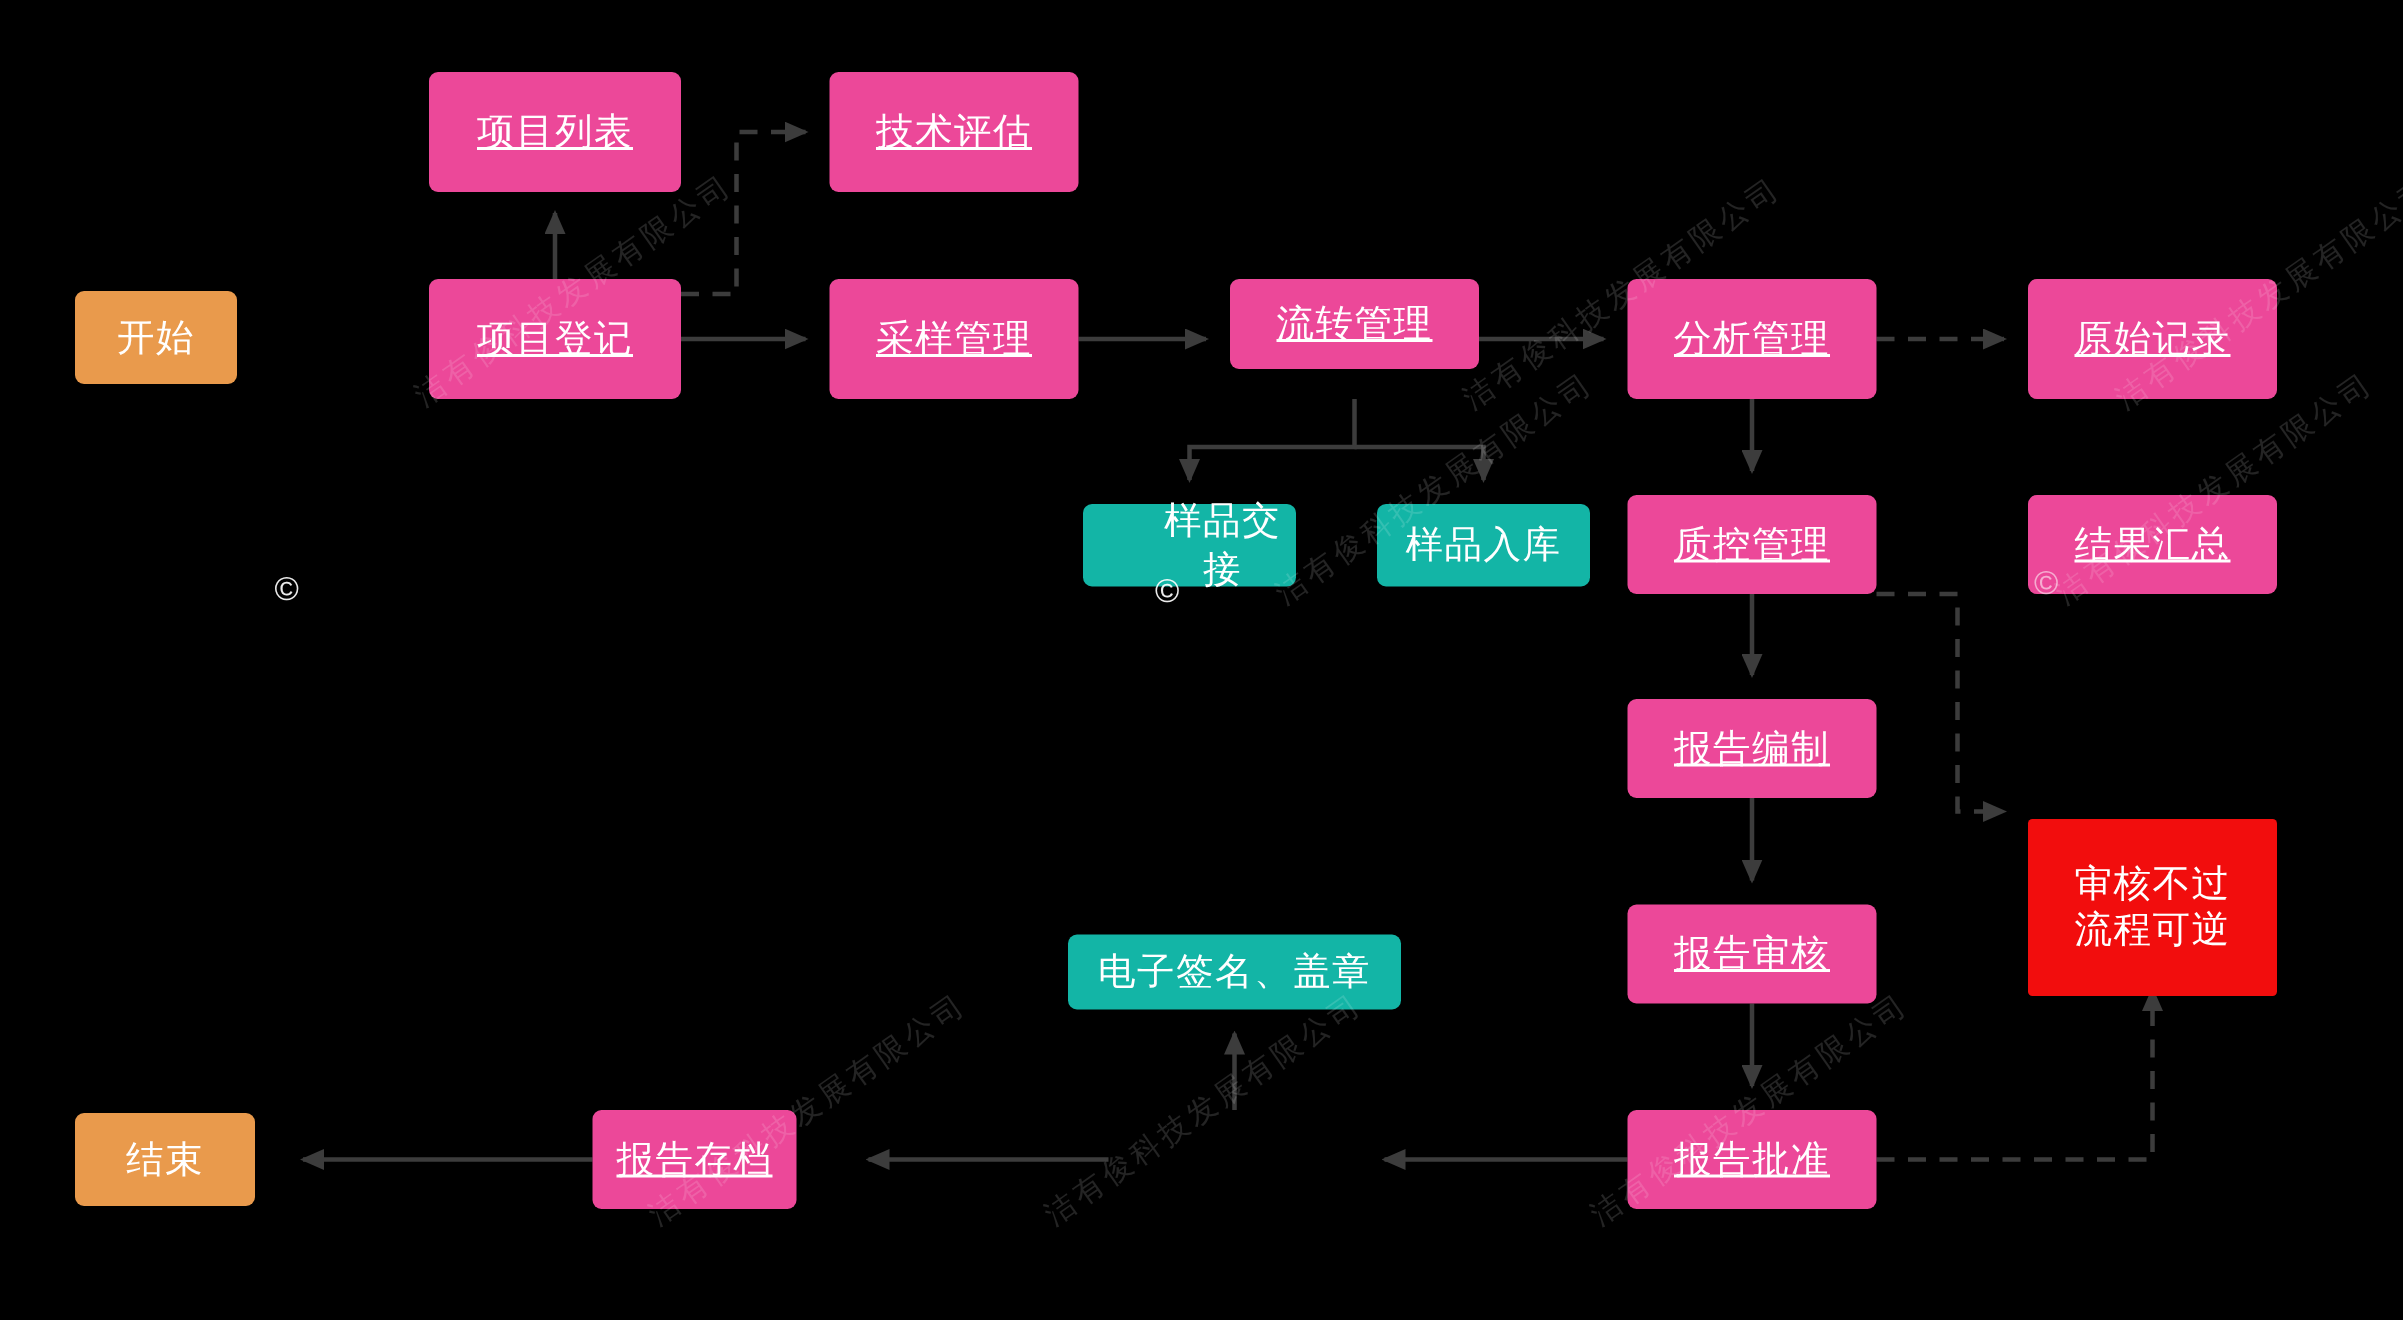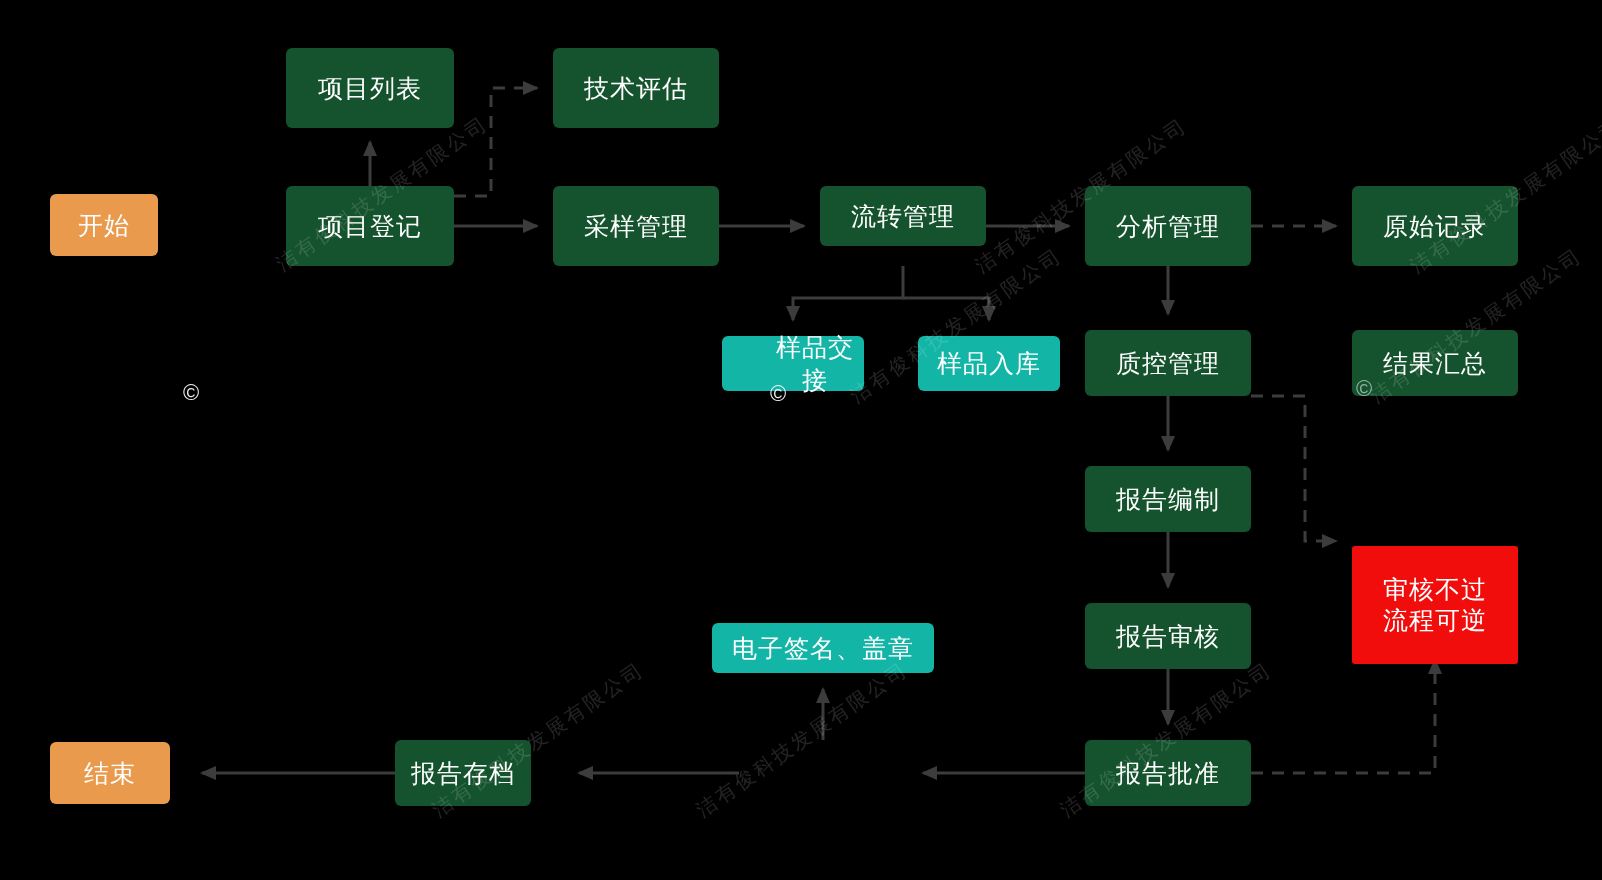--- a/index.html
+++ b/index.html
@@ -23,21 +23,21 @@
     justify-content: center;
     text-align: center;
     color: #ffffff;
     font-size: 25px;
     line-height: 1.3;
     letter-spacing: 1px;
     border-radius: 6px;
     z-index: 5;
     user-select: none;
   }
-  .node.blue   { background: #14532d; }
+  .node.blue   { background: #ec4899; text-decoration: underline; }
   .node.orange { background: #E99A4C; }
   .node.teal   { background: #13B5A6; }
   .node.red    { background: #F20D0D; border-radius: 3px; }
   .node.red .lbl { line-height: 1.25; }
 
   svg.edges {
     position: absolute;
     left: 0; top: 0;
     width: 1602px;
     height: 880px;

